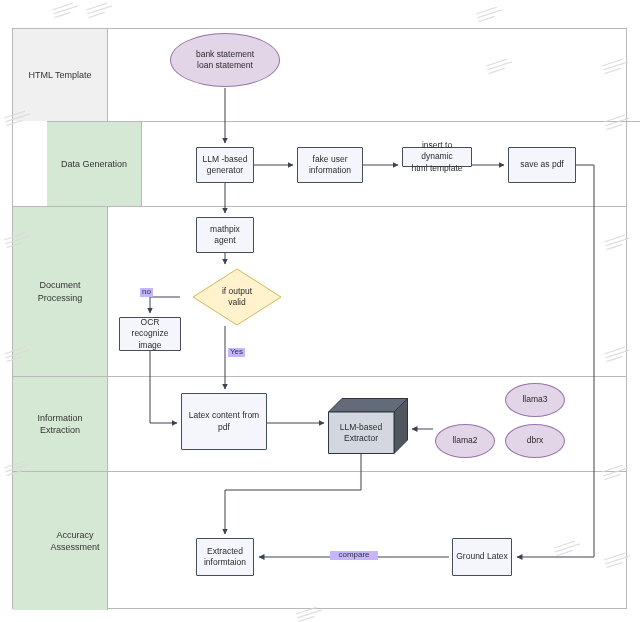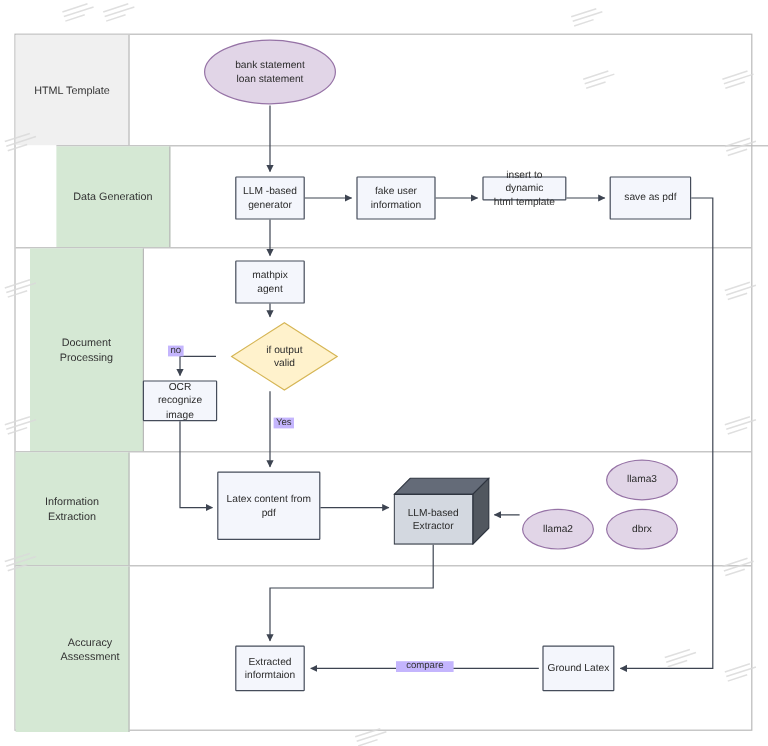--- a/index.html
+++ b/index.html
@@ -43,21 +43,21 @@
 <div id="page">
 
   <div id="pool">
     <div class="lane" style="top:0;height:92px;">
       <div class="lane-label" style="background:#f0f0f0;">HTML Template</div>
     </div>
     <div class="lane" style="top:92px;height:85px;margin-left:34px;">
       <div class="lane-label" style="background:#d5e8d4;">Data Generation</div>
     </div>
     <div class="lane" style="top:177px;height:170px;">
-      <div class="lane-label" style="background:#d5e8d4;margin-left:12px;">Document
+      <div class="lane-label" style="background:#d5e8d4;">Document
 Processing</div>
     </div>
     <div class="lane" style="top:347px;height:95px;">
       <div class="lane-label" style="background:#d5e8d4;">Information
 Extraction</div>
     </div>
     <div class="lane" style="top:442px;height:139px;">
       <div class="lane-label" style="background:#d5e8d4;padding-left:32px;">Accuracy Assessment</div>
     </div>
   </div>

